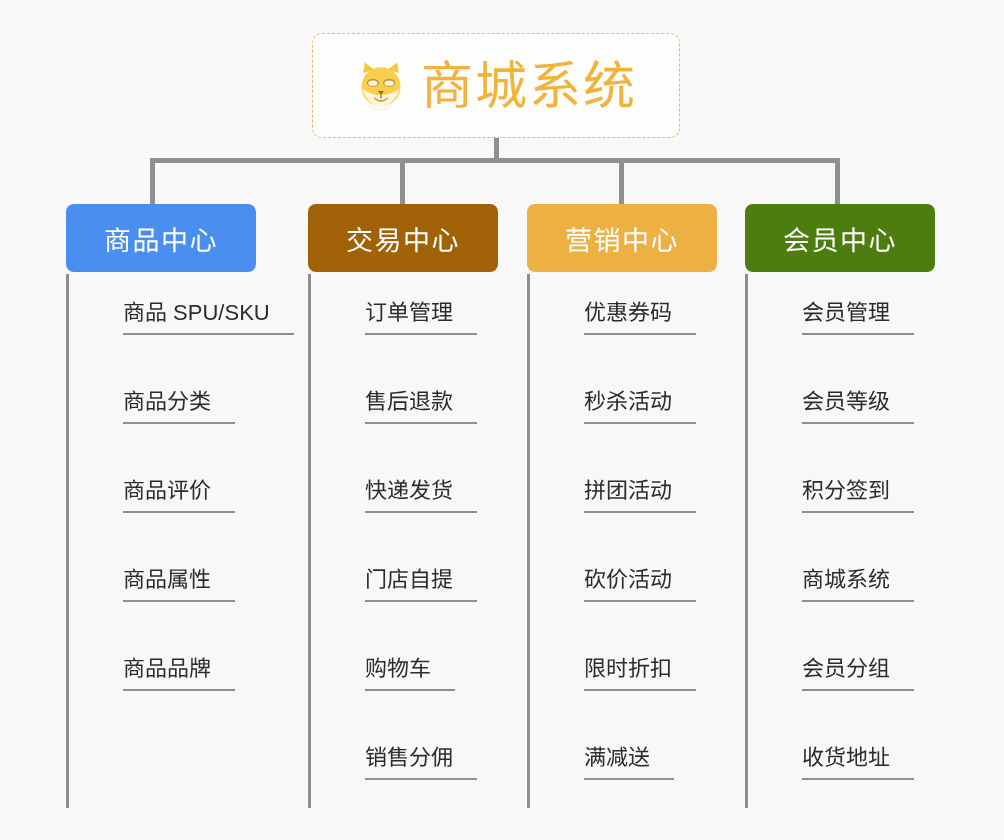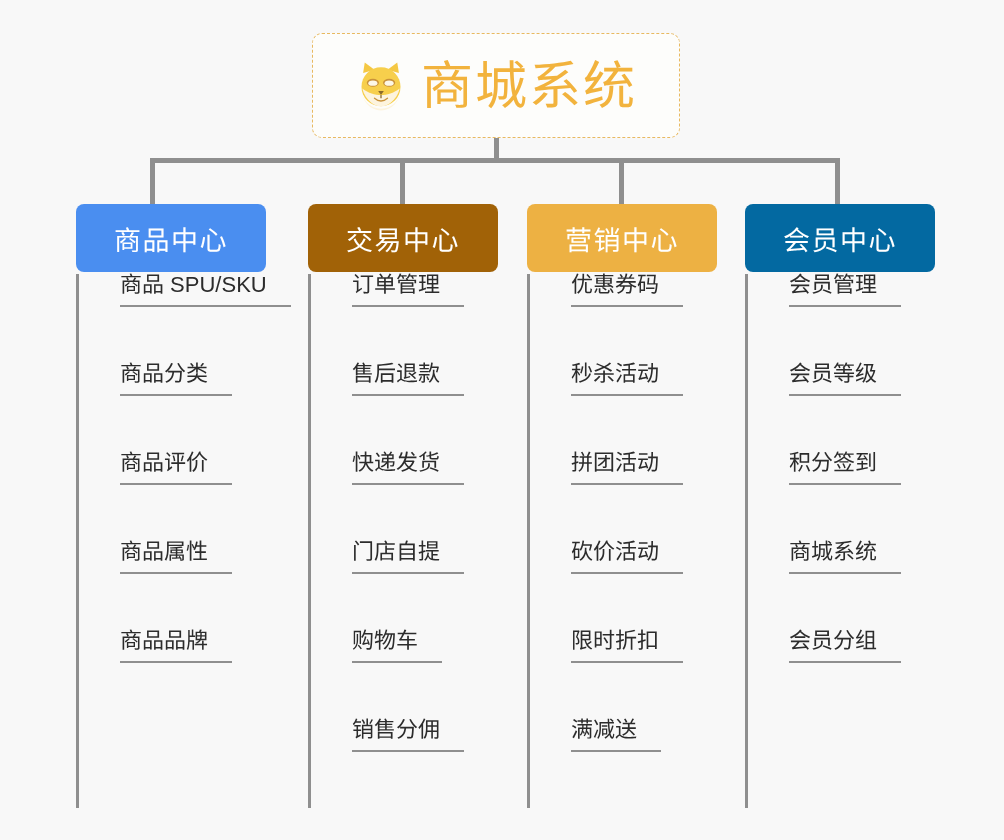--- a/index.html
+++ b/index.html
@@ -107,22 +107,23 @@
     left: 0px;
     top: 0px;
     width: 3px;
     background: #8f8f8f;
   }
   .leaf {
     position: relative;
     height: 89px;
     box-sizing: border-box;
     display: flex;
-    align-items: flex-start;
+    align-items: center;
     padding-left: 40px;
+    margin-left: 13px;
   }
   .leaf-label {
     font-size: 22px;
     color: #2c2c2c;
     line-height: 1;
     padding-bottom: 9px;
     border-bottom: 2px solid #8f8f8f;
     white-space: nowrap;
     display: inline-block;
     padding-right: 24px;
@@ -159,21 +160,21 @@
     <div class="root-title" style="color: rgb(242, 179, 61);">商城系统</div>
   </div>
 
   <div class="stem-vert" style="background: rgb(143, 143, 143);"></div>
   <div class="bus-horiz" style="background: rgb(143, 143, 143);"></div>
   <div class="drop" style="left: 150px; background: rgb(143, 143, 143);"></div>
   <div class="drop" style="left: 400px; background: rgb(143, 143, 143);"></div>
   <div class="drop" style="left: 619px; background: rgb(143, 143, 143);"></div>
   <div class="drop" style="left: 835px; background: rgb(143, 143, 143);"></div>
 
-  <div class="column" style="left:68px;padding-left:8px;">
+  <div class="column" style="left:58px;padding-left:8px;">
     <div class="col-header" style="background: rgb(74, 142, 240);">商品中心</div>
     <div class="branch">
       <div class="trunk" style="height: 534px; background: rgb(143, 143, 143);"></div>
       <div class="leaf">
           <span class="leaf-label" style="border-bottom-color: rgb(143, 143, 143);">商品 SPU/SKU</span>
         </div>
       <div class="leaf">
           <span class="leaf-label" style="border-bottom-color: rgb(143, 143, 143);">商品分类</span>
         </div>
       <div class="leaf">
@@ -232,34 +233,37 @@
       <div class="leaf">
           <span class="leaf-label" style="border-bottom-color: rgb(143, 143, 143);">限时折扣</span>
         </div>
       <div class="leaf">
           <span class="leaf-label" style="border-bottom-color: rgb(143, 143, 143);">满减送</span>
         </div>
     </div>
   </div>
 
   <div class="column" style="left:745px;">
-    <div class="col-header" style="background: #0369a1;">会员中心</div>
+    <div class="col-header" style="background: #4d7c0f;">会员中心</div>
     <div class="branch">
       <div class="trunk" style="height: 534px; background: rgb(143, 143, 143);"></div>
       <div class="leaf">
           <span class="leaf-label" style="border-bottom-color: rgb(143, 143, 143);">会员管理</span>
         </div>
       <div class="leaf">
           <span class="leaf-label" style="border-bottom-color: rgb(143, 143, 143);">会员等级</span>
         </div>
       <div class="leaf">
           <span class="leaf-label" style="border-bottom-color: rgb(143, 143, 143);">积分签到</span>
         </div>
       <div class="leaf">
           <span class="leaf-label" style="border-bottom-color: rgb(143, 143, 143);">商城系统</span>
         </div>
       <div class="leaf">
           <span class="leaf-label" style="border-bottom-color: rgb(143, 143, 143);">会员分组</span>
         </div>
+      <div class="leaf">
+          <span class="leaf-label" style="border-bottom-color: rgb(143, 143, 143);">收货地址</span>
+        </div>
     </div>
   </div>
 
 </div>
 
 </body></html>

